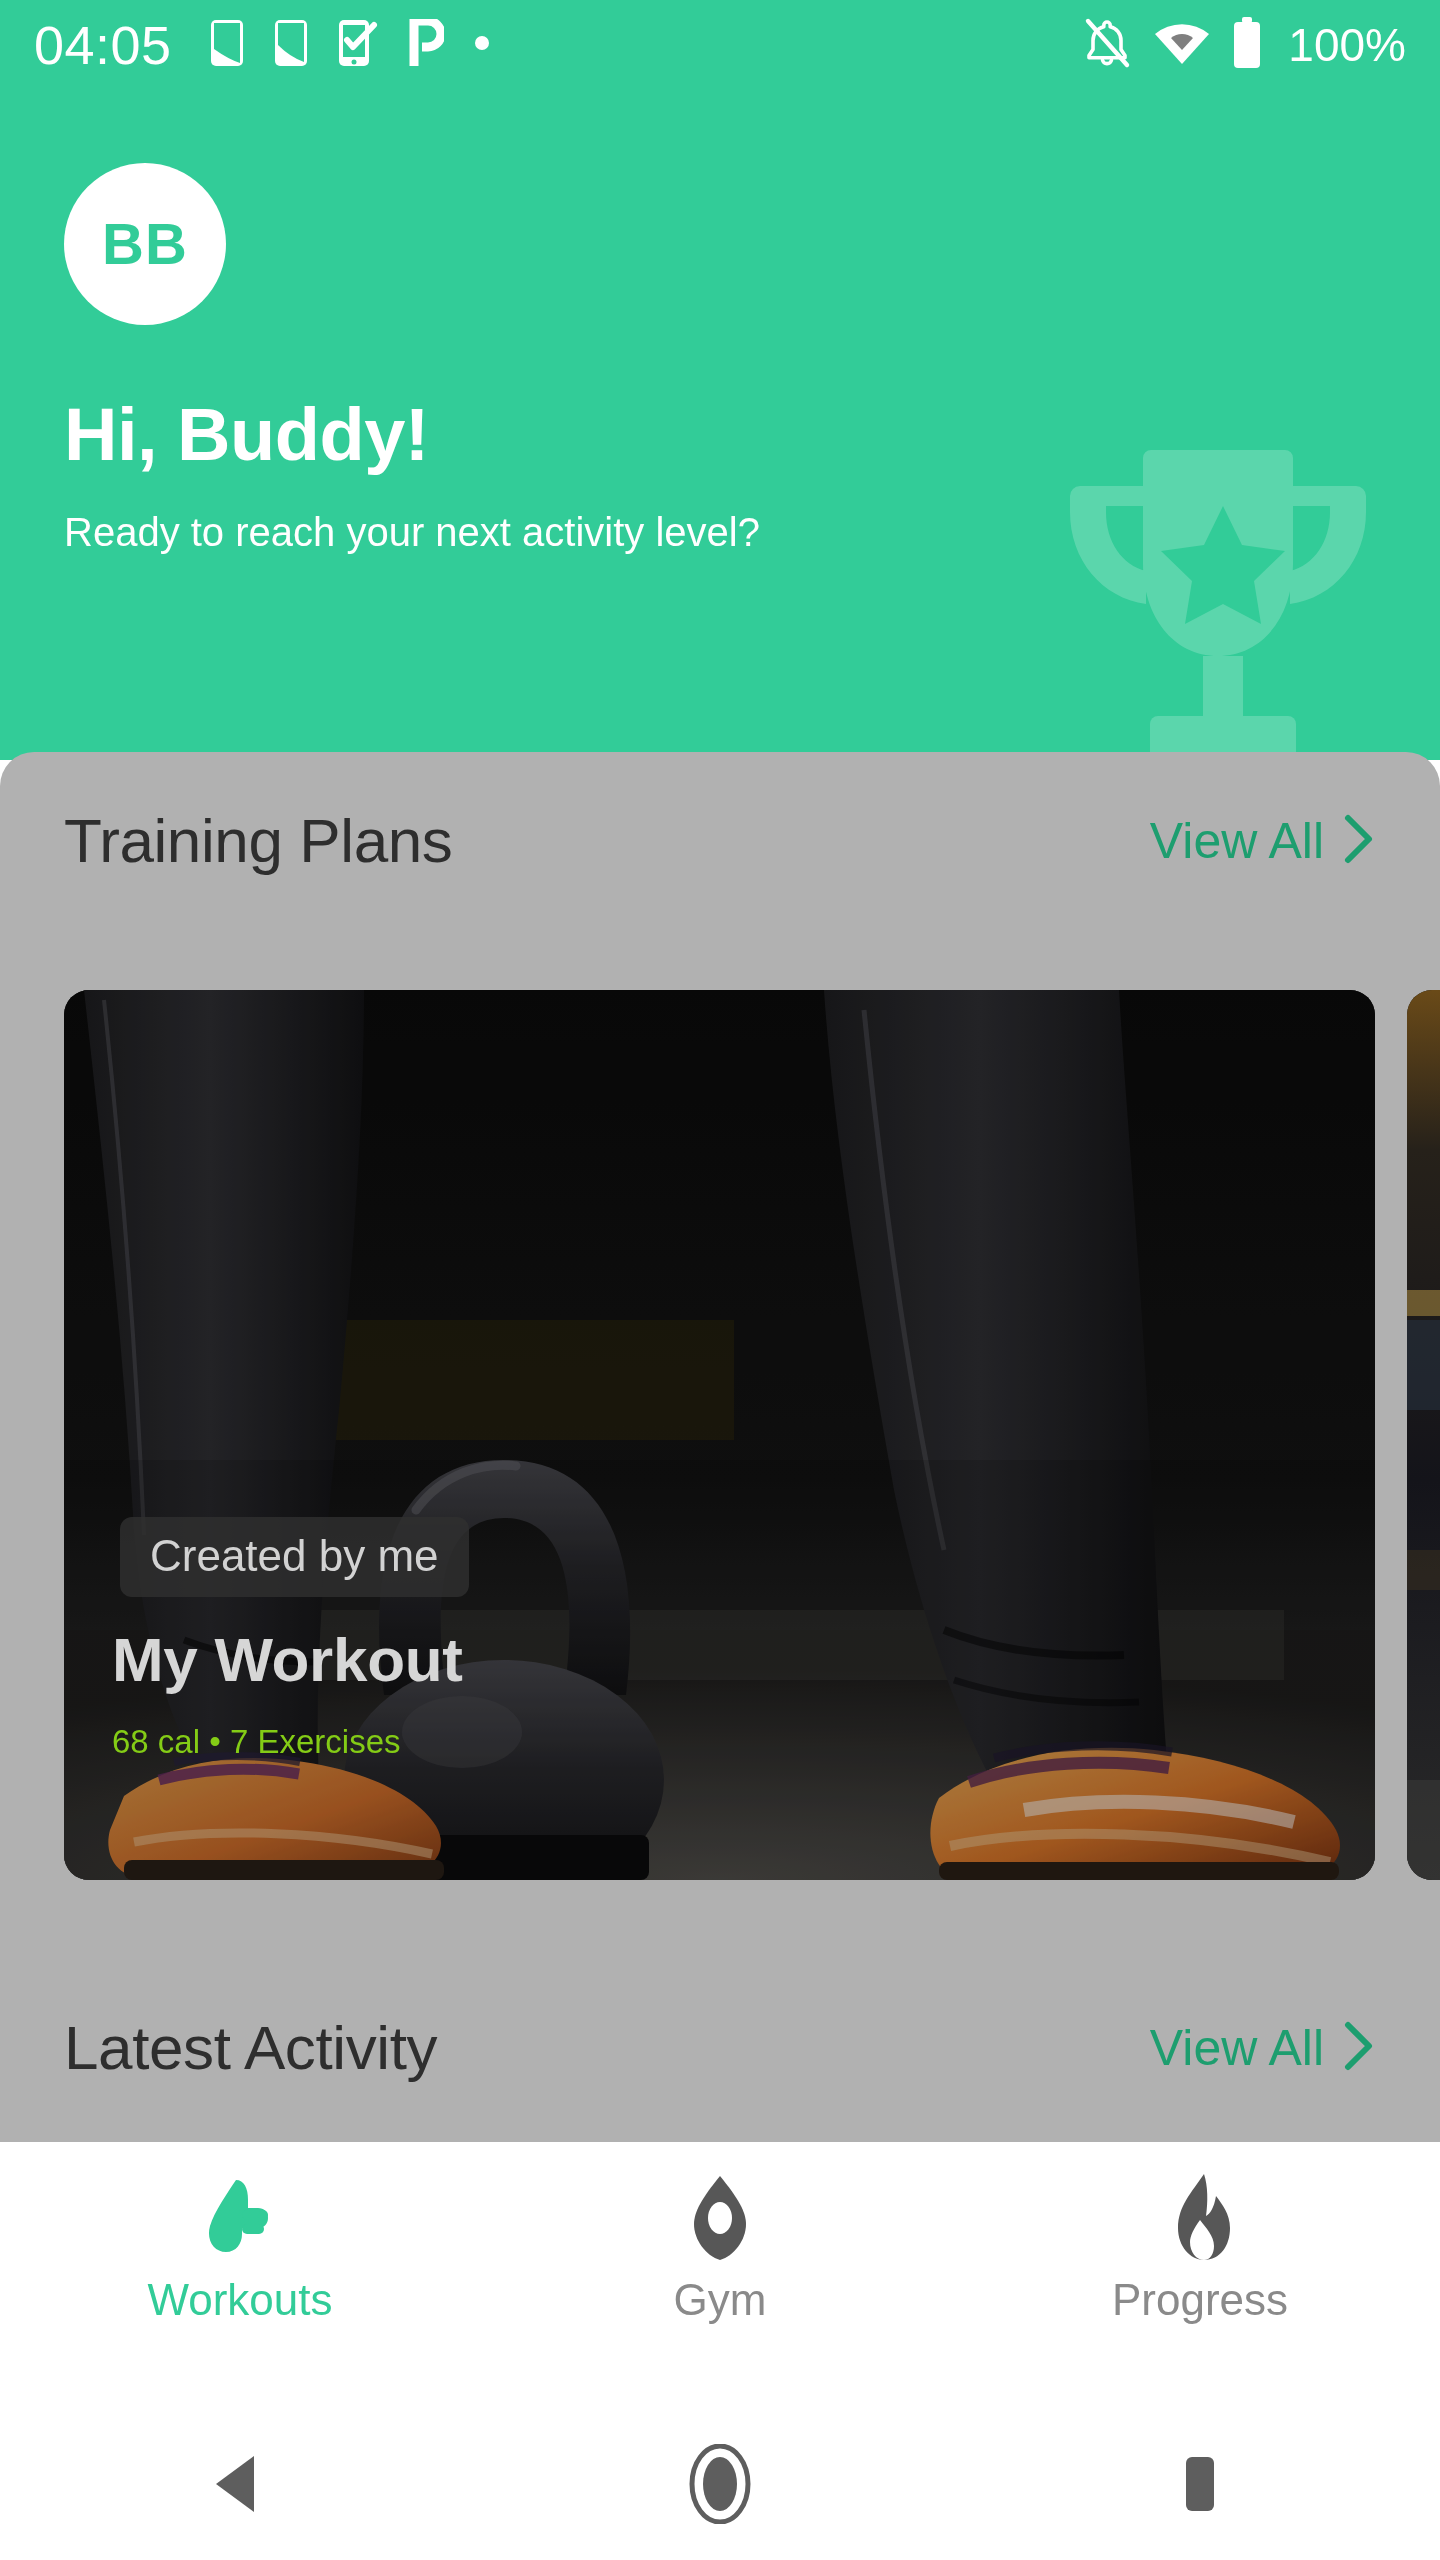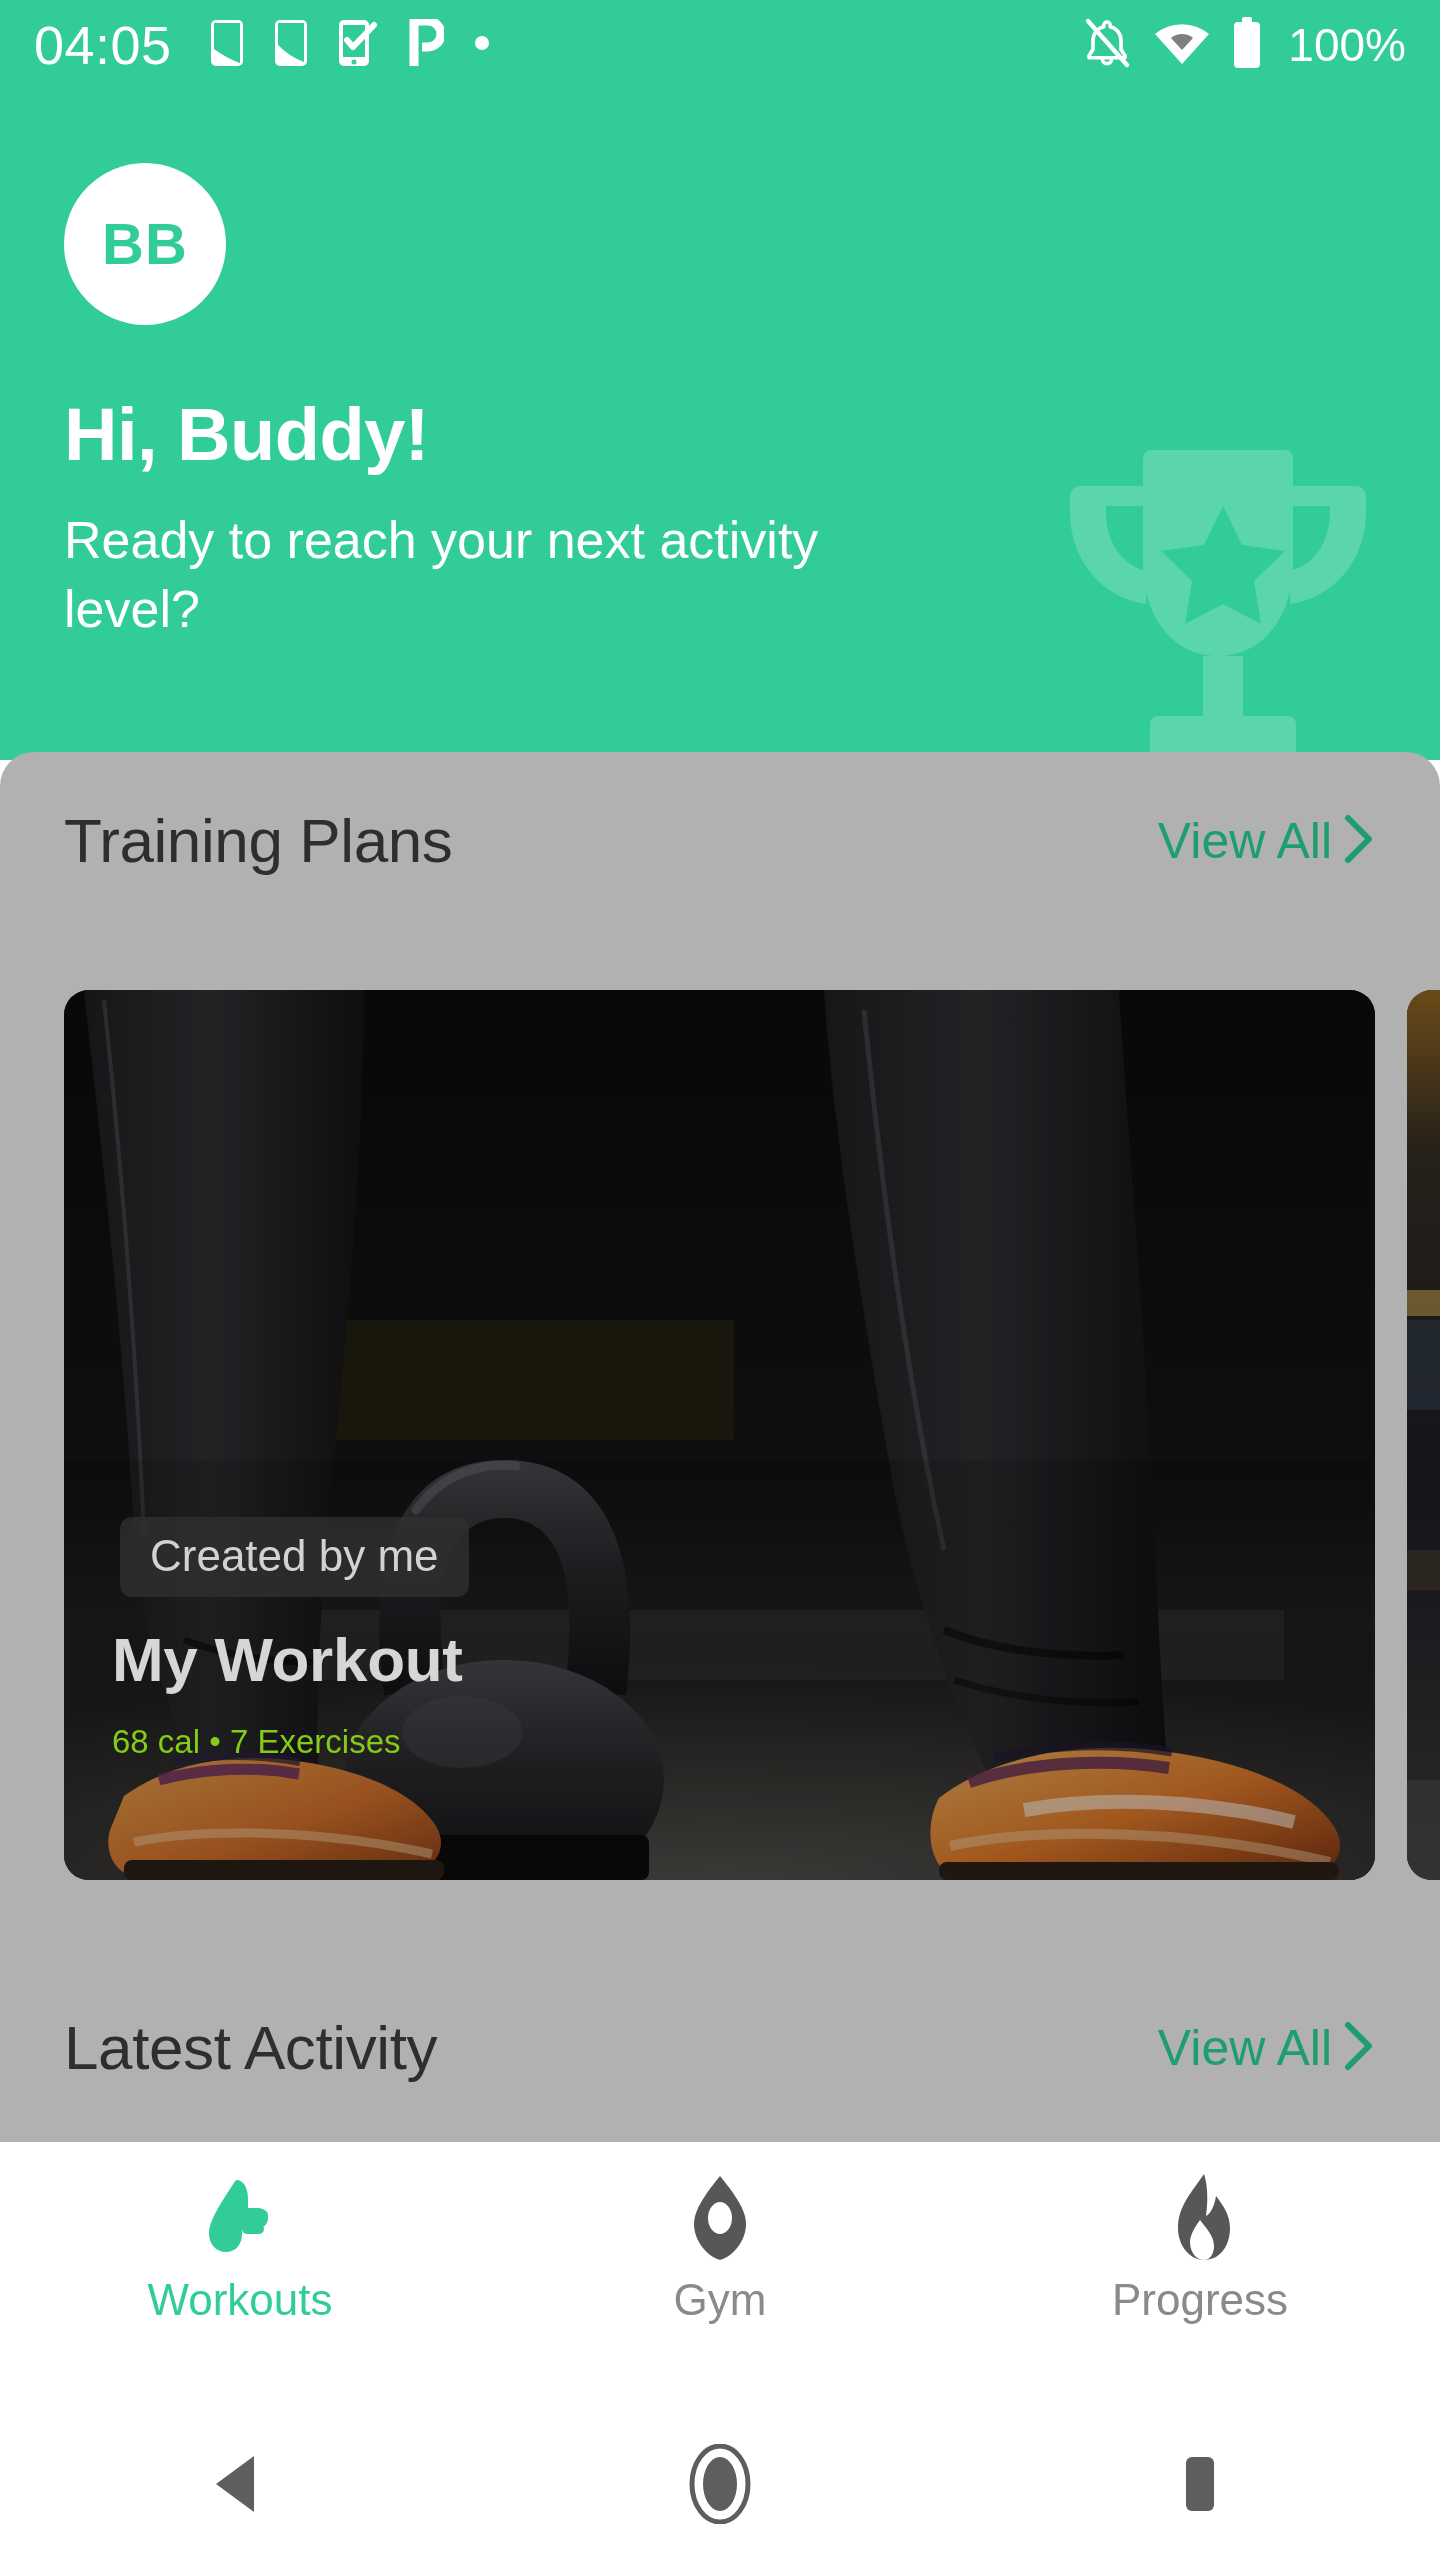--- a/index.html
+++ b/index.html
@@ -102,21 +102,21 @@
   .greeting-title {
     color: #ffffff;
     font-size: 74px;
     font-weight: 700;
     line-height: 1;
     margin: 0;
     letter-spacing: -0.5px;
   }
   .greeting-sub {
     color: #ffffff;
-    font-size: 52px;
+    font-size: 40px;
     font-weight: 400;
     line-height: 1.33;
     margin: 34px 0 0 0;
     max-width: 860px;
   }
 
   
   .trophy {
     position: absolute;
     right: 22px;
@@ -152,21 +152,21 @@
     color: #2e2e2e;
     font-size: 62px;
     font-weight: 400;
     line-height: 1;
     letter-spacing: -0.4px;
   }
   .viewall {
     margin-left: auto;
     display: flex;
     align-items: center;
-    gap: 10px;
+    gap: 18px;
     color: #1d9e6f;
   }
   .viewall-label {
     font-size: 50px;
     font-weight: 400;
     line-height: 1;
     color: #1d9e6f;
   }
   .chev {
     display: block;

